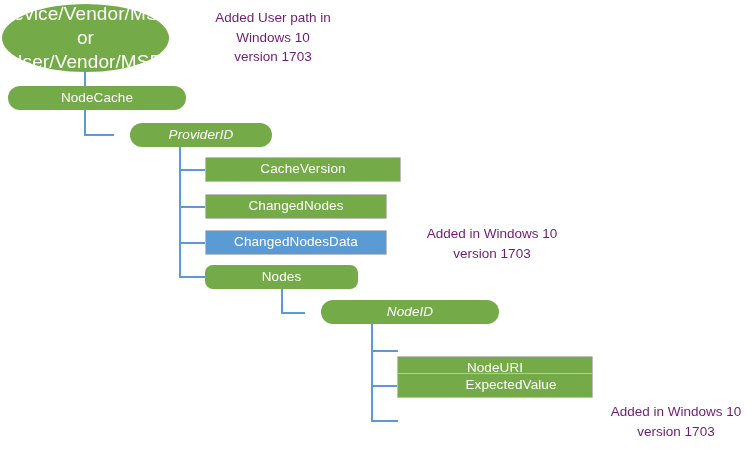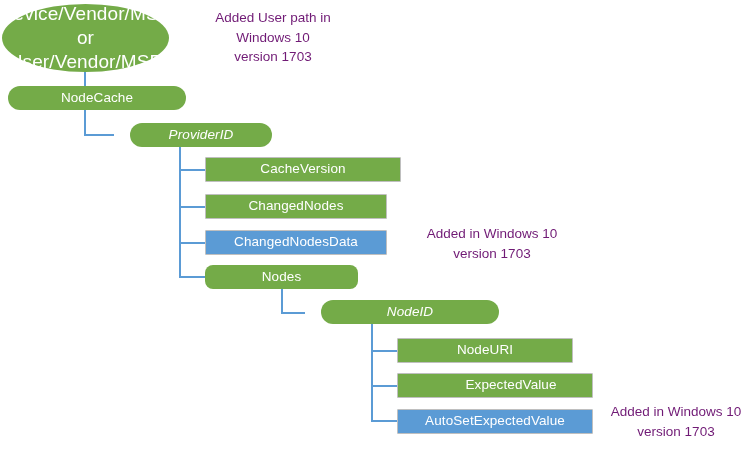--- a/index.html
+++ b/index.html
@@ -93,25 +93,24 @@
   <div class="node green rect" style="left:205px; top:157px; width:196px; height:25px;">CacheVersion</div>
 
   <div class="node green rect" style="left:205px; top:194px; width:182px; height:25px;">ChangedNodes</div>
 
   <div class="node blue rect" style="left:205px; top:230px; width:182px; height:25px;">ChangedNodesData</div>
 
   <div class="node green pill" style="left:205px; top:265px; width:153px; height:24px;border-radius:8px;">Nodes</div>
 
   <div class="node green pill italic" style="left:301px; top:300px; width:178px; height:24px;">NodeID</div>
 
-  <div class="node green rect" style="left:397px; top:338px; width:176px; height:25px;">NodeURI</div>
+  <div class="node green rect" style="left:397px; top:356px; width:196px; height:25px;">NodeURI</div>
 
   <div class="node green rect" style="left:397px; top:373px; width:196px; height:25px;padding-left:32px;">ExpectedValue</div>
 
-  <div class="node blue rect" style="left:397px; top:409px; width:196px; height:25px;">AutoSetExpectedValue</div>
 
   <div class="annotation" style="left:178px; top:8px; width:190px;">Added User path in
 Windows 10
 version 1703</div>
 
   <div class="annotation" style="left:404px; top:224px; width:176px;">Added in Windows 10
 version 1703</div>
 
   <div class="annotation" style="left:597px; top:402px; width:158px;">Added in Windows 10
 version 1703</div>

